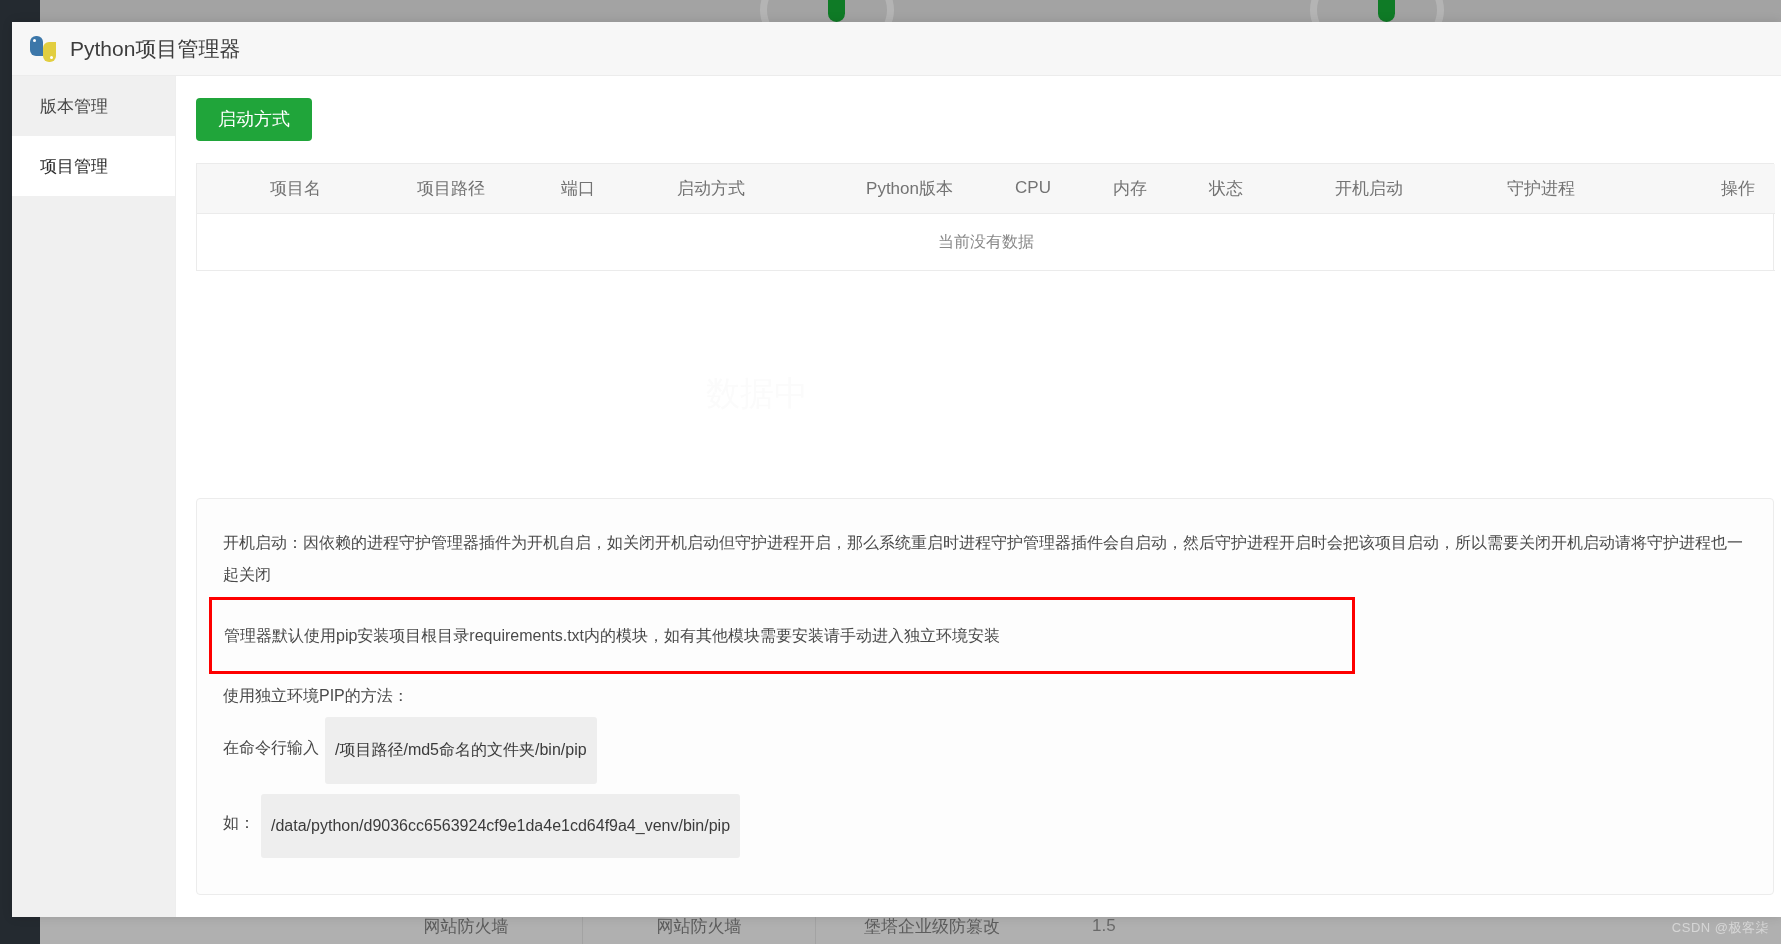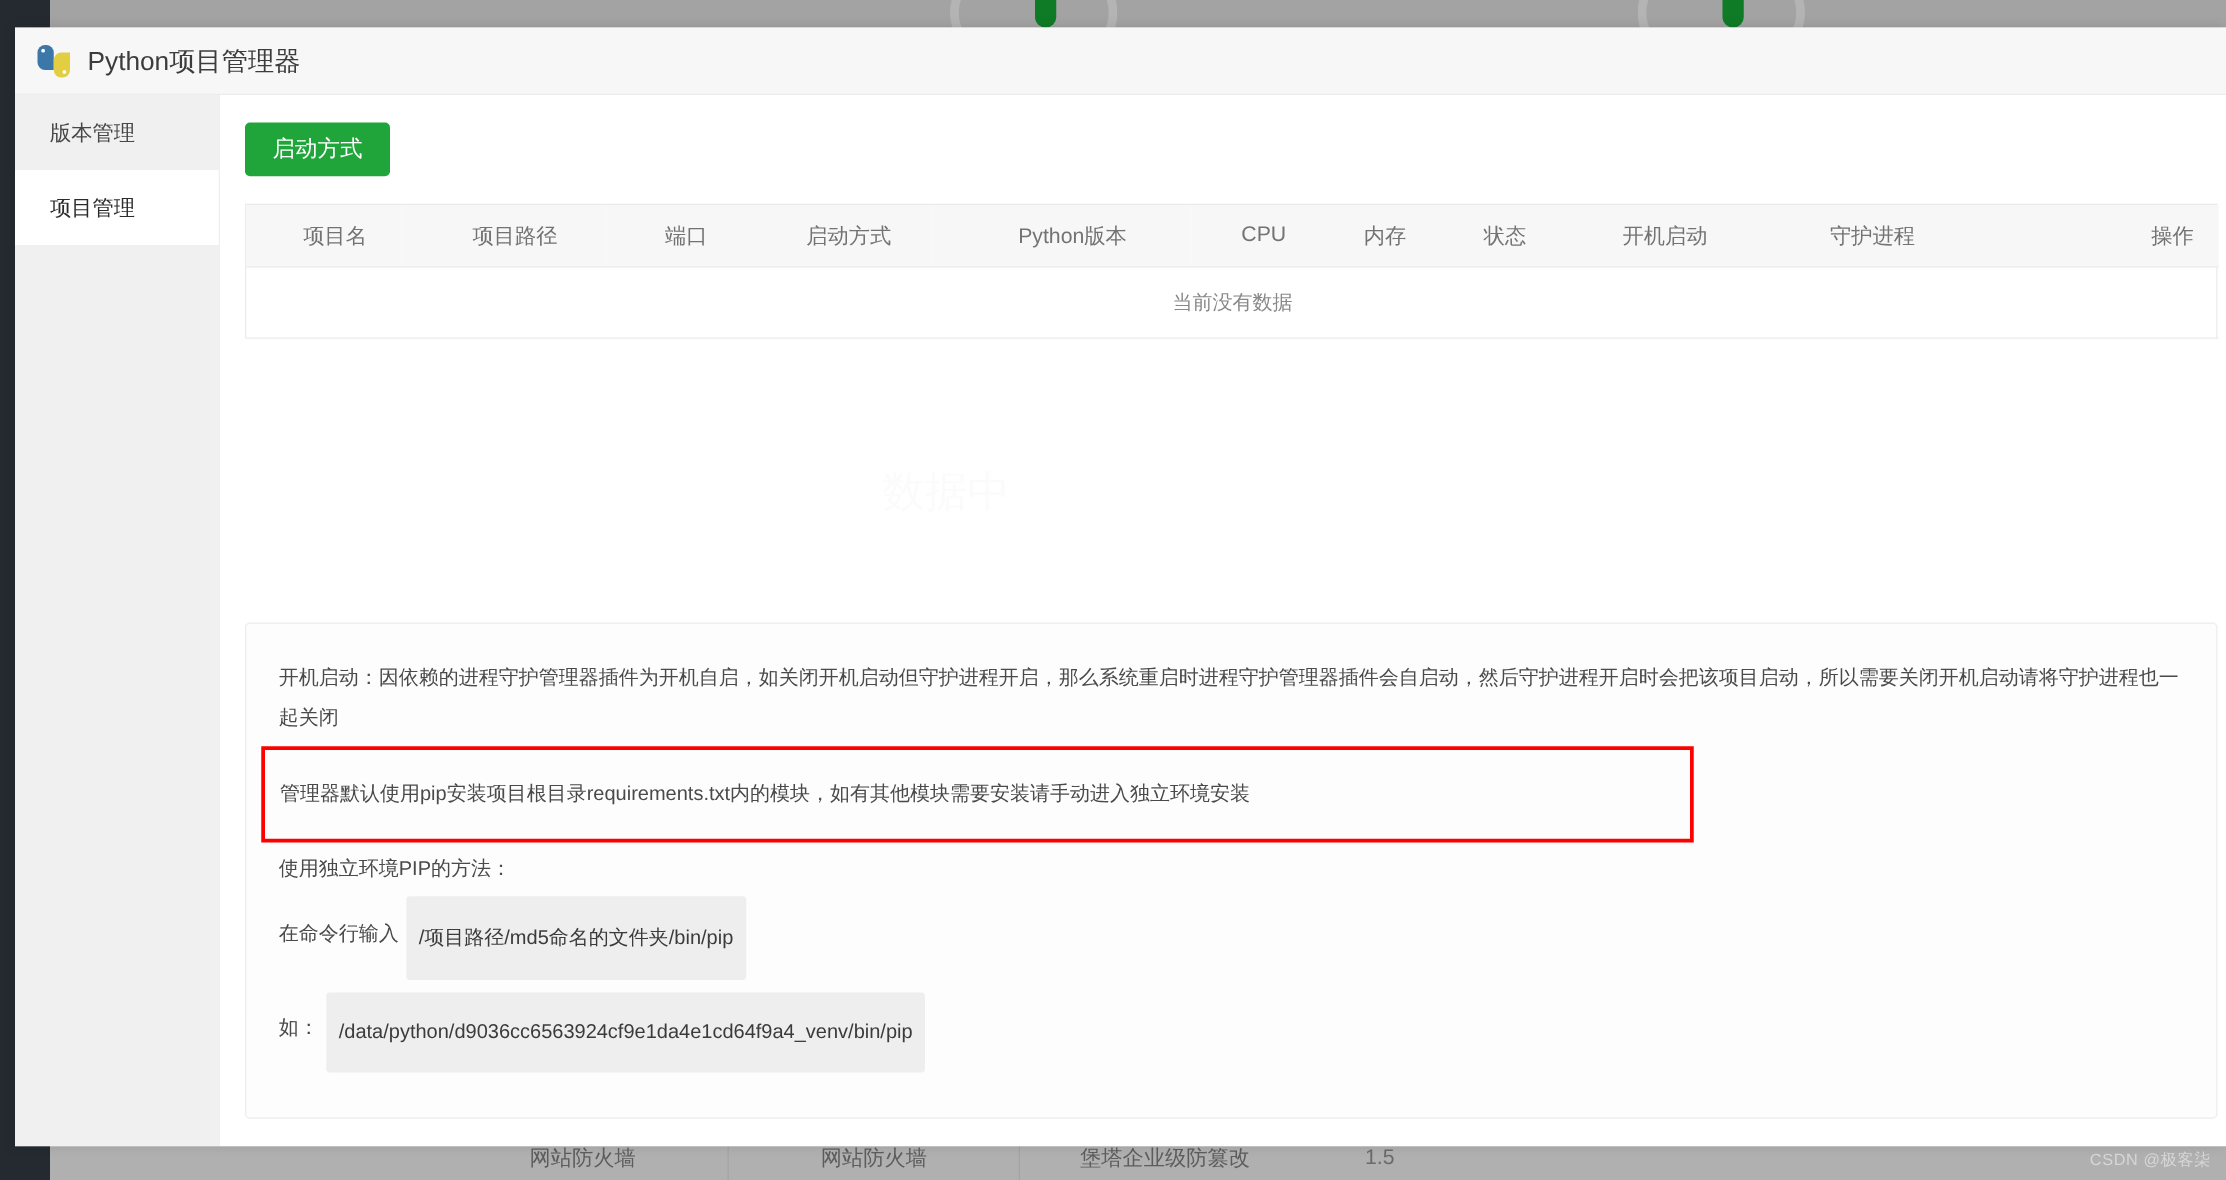--- a/index.html
+++ b/index.html
@@ -205,21 +205,21 @@
     width: 100%;
     border-collapse: collapse;
     table-layout: fixed;
   }
   table.grid thead th {
     background: #f7f7f7;
     color: #737373;
     font-weight: normal;
     font-size: 17px;
     height: 50px;
-    text-align: center;
+    text-align: right;
     padding: 0 0 0 18px;
     border-bottom: 1px solid #ebebeb;
     white-space: nowrap;
     box-sizing: border-box;
   }
   table.grid thead th.last { text-align: right; padding: 0 20px 0 0; }
   table.grid td.empty {
     height: 54px;
     text-align: center;
     color: #888888;

